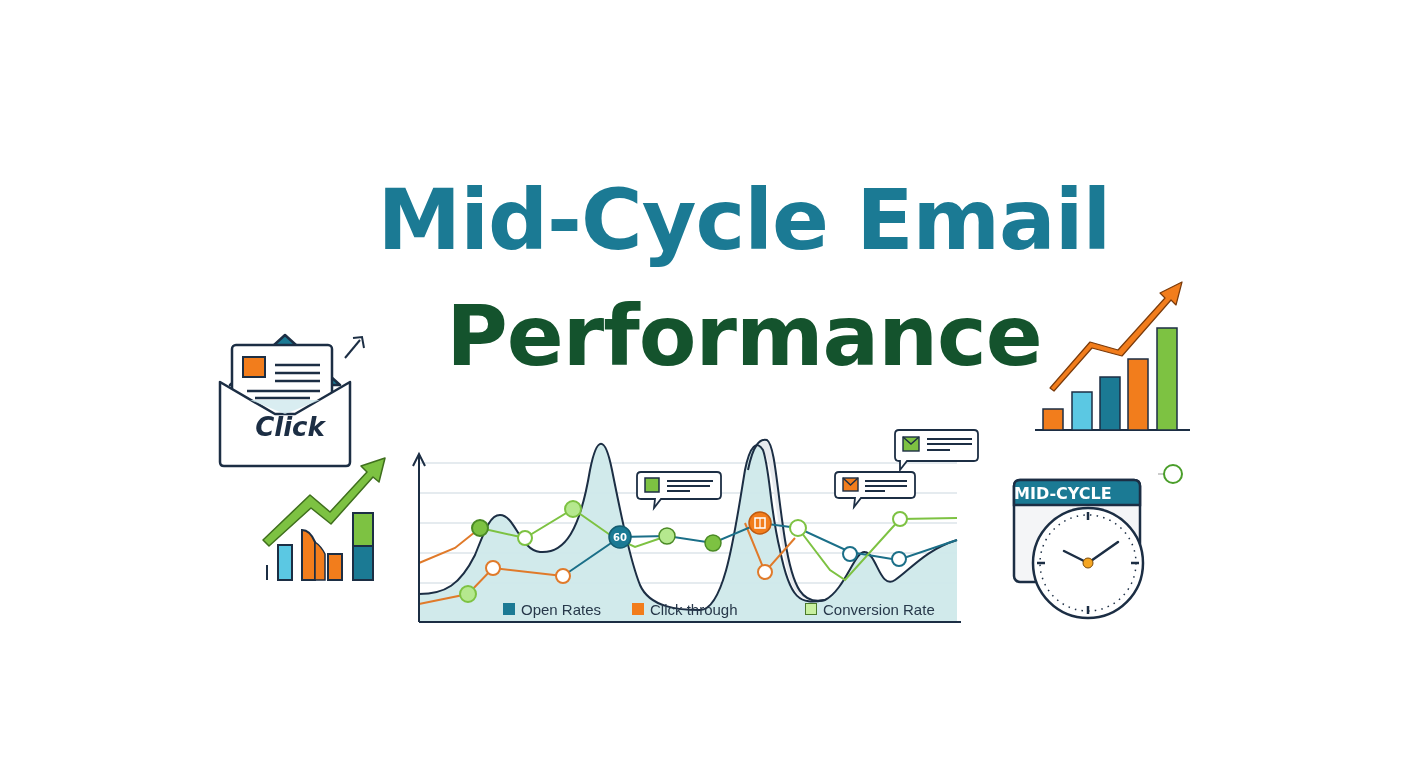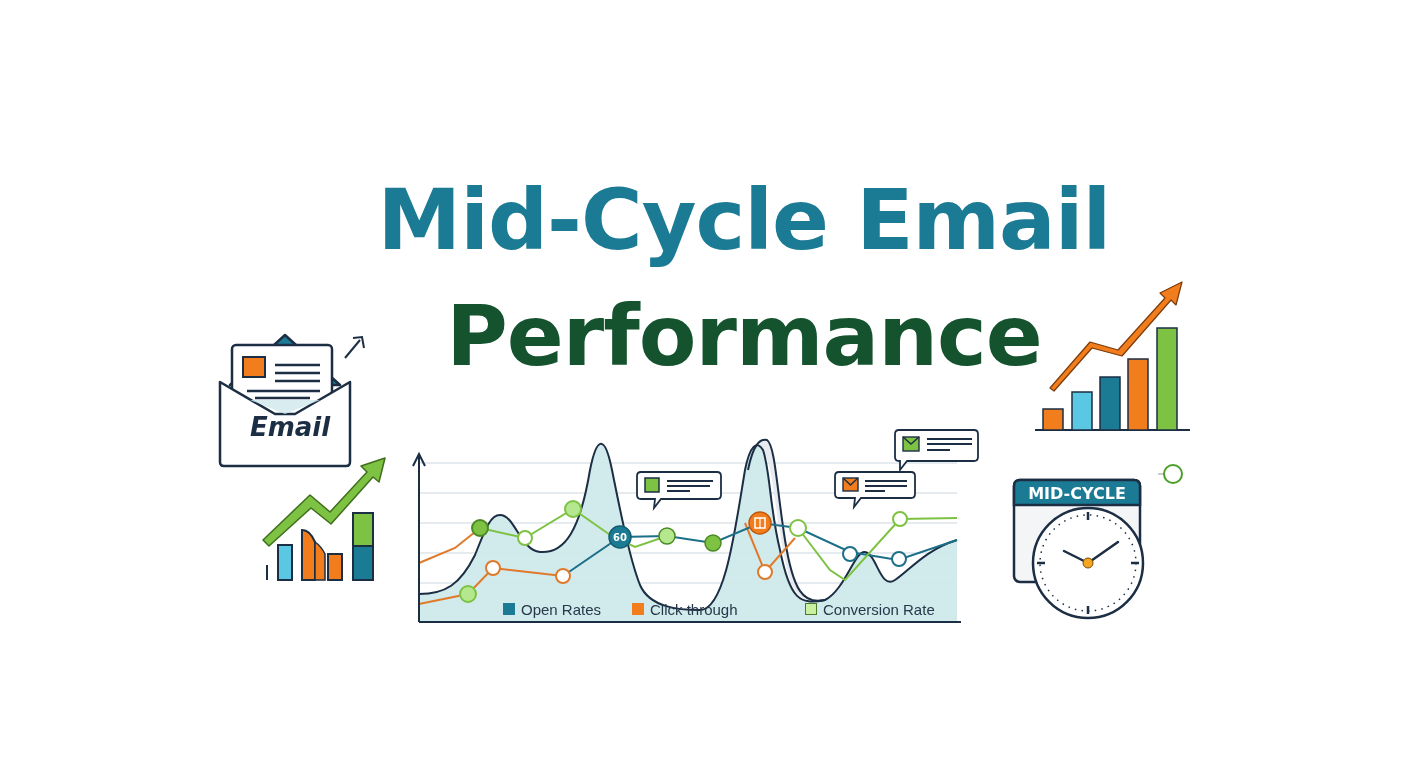--- a/index.html
+++ b/index.html
@@ -20,21 +20,21 @@
     position:absolute; top:598px; height:22px; display:flex; align-items:center;
     font-size:15px; color:#27384a; gap:6px;
   }
   .legend .sw { width:12px; height:12px; display:inline-block; box-sizing:border-box; }
   .open-label {
     position:absolute; left:235px; top:412px; width:110px; text-align:center;
     font-family:"DejaVu Sans", sans-serif; font-style:italic; font-weight:bold;
     font-size:26px; color:#1c2e44;
   }
   .midcycle-label {
-    position:absolute; left:1014px; top:482px; width:126px; text-align:center;
+    position:absolute; left:1014px; top:482px; width:126px; text-align:left;
     font-family:"DejaVu Sans", sans-serif; font-weight:bold; font-size:16px;
     color:#ffffff; line-height:24px;
   }
 </style>
 </head>
 <body>
 
 <div class="title title-1">Mid-Cycle Email</div>
 <div class="title title-2">Performance</div>
 
@@ -51,21 +51,21 @@
   <line x1="45" y1="78" x2="100" y2="78" stroke="#1c2e44" stroke-width="2.5"></line>
 
   <path d="M10 62 L10 142 Q10 146 14 146 L136 146 Q140 146 140 142 L140 62 L85 94 L65 94 Z" fill="#ffffff" stroke="#1c2e44" stroke-width="2.5" stroke-linejoin="round"></path>
   <path d="M40 80 L75 94 L110 80 Z" fill="#cfe9ee" opacity="0.8"></path>
 
   <g>
     <line x1="135" y1="38" x2="150" y2="20" stroke="#1c2e44" stroke-width="2"></line>
     <polyline points="143,18 152,17 154,28" fill="none" stroke="#1c2e44" stroke-width="2"></polyline>
   </g>
 </svg>
-<div class="open-label">Email</div>
+<div class="open-label">Click</div>
 
 <svg width="150" height="140" style="left:255px;top:450px;" viewBox="0 0 150 140">
   <line x1="12" y1="115" x2="12" y2="130" stroke="#1c2e44" stroke-width="2"></line>
   <rect x="23" y="95" width="14" height="35" fill="#5bc8e3" stroke="#1c2e44" stroke-width="2"></rect>
   <path d="M47 80 Q55 80 60 92 L60 130 L47 130 Z" fill="#f27d1c" stroke="#1c2e44" stroke-width="2"></path>
   <path d="M60 92 Q66 96 70 104 L70 130 L60 130 Z" fill="#f27d1c" stroke="#1c2e44" stroke-width="1.5"></path>
   <rect x="73" y="104" width="14" height="26" fill="#f27d1c" stroke="#1c2e44" stroke-width="2"></rect>
   <rect x="98" y="63" width="20" height="33" fill="#7dc242" stroke="#1c2e44" stroke-width="2"></rect>
   <rect x="98" y="96" width="20" height="34" fill="#1b7a94" stroke="#1c2e44" stroke-width="2"></rect>
   <path d="M8 90 L55 45 L75 62 L112 22 L106 16 L130 8 L124 32 L118 27 L76 74 L56 58 L14 96 Z" fill="#7dc242" stroke="#3f6f1d" stroke-width="1.5" stroke-linejoin="round"></path>

